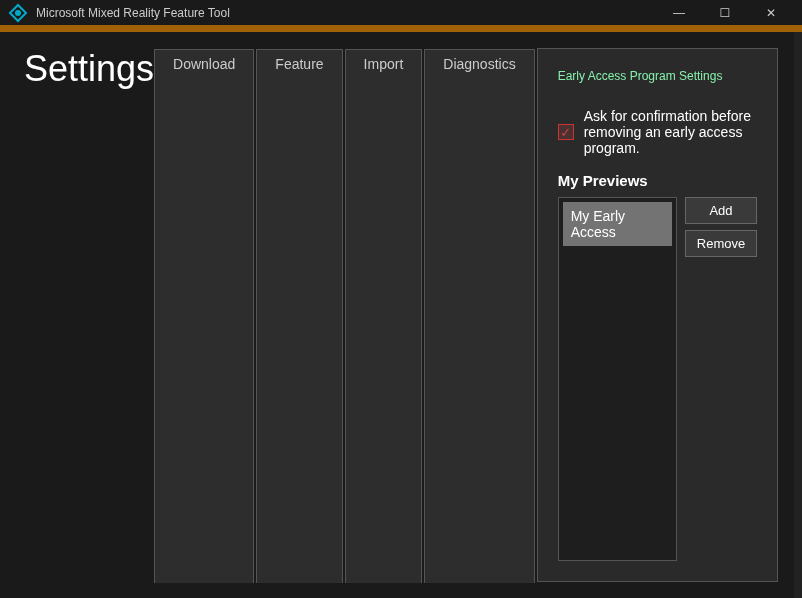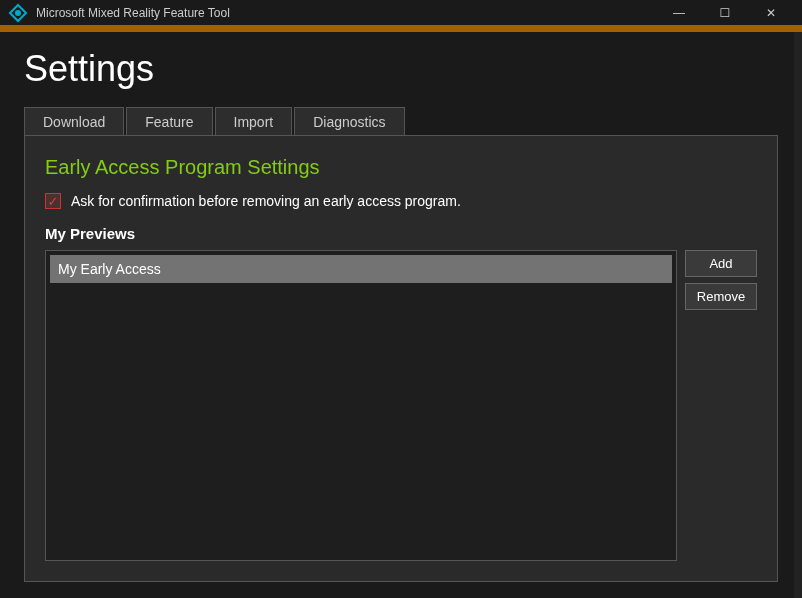--- a/index.html
+++ b/index.html
@@ -48,21 +48,21 @@
       display: flex;
       align-items: center;
       justify-content: center;
     }
 
     
     .main {
       padding: 16px 24px 16px 24px;
       height: calc(598px - 32px);
       display: flex;
-      flex-direction: column;
+      flex-direction: row;
     }
     .page-title {
       font-size: 36px;
       font-weight: 300;
       color: #ffffff;
       margin-bottom: 16px;
     }
 
     
     .tabs {
@@ -95,24 +95,24 @@
       background: #2a2a2a;
       border: 1px solid #555;
       flex: 1;
       padding: 20px;
       position: relative;
       z-index: 1;
       display: flex;
       flex-direction: column;
     }
     .section-title {
-      font-size: 20px;
+      font-size: 12px;
       font-weight: 400;
-      color: #84cc16;
-      margin-bottom: 14px;
+      color: #86efac;
+      margin-bottom: 25px;
     }
     .checkbox-row {
       display: flex;
       align-items: center;
       gap: 10px;
       margin-bottom: 16px;
     }
     .checkbox-box {
       width: 16px;
       height: 16px;

